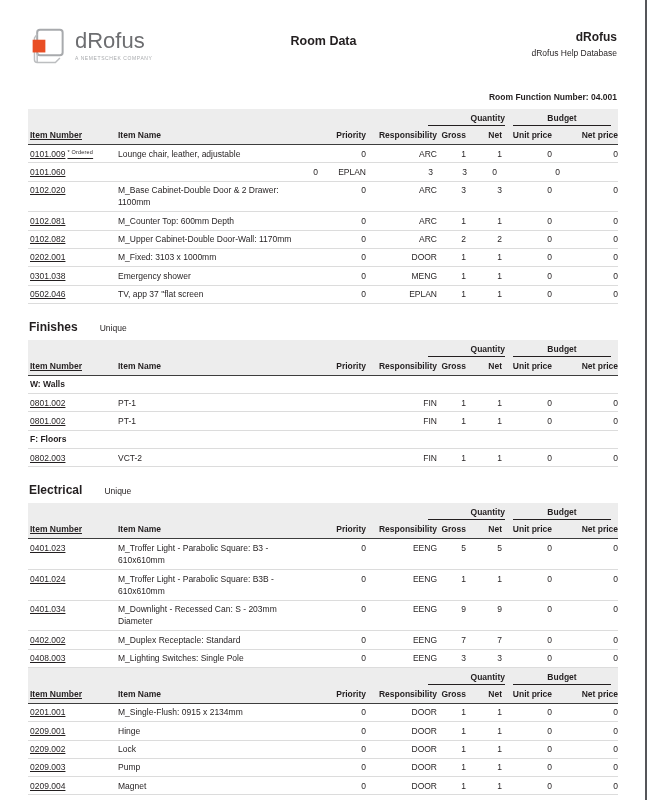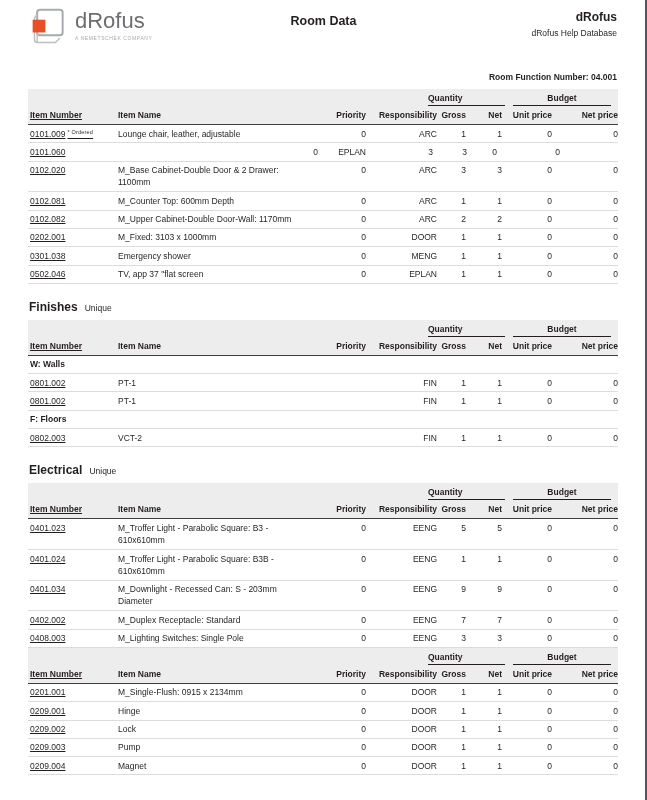--- a/index.html
+++ b/index.html
@@ -4,43 +4,43 @@
 <style>
   html,body{margin:0;padding:0;}
   body{
     width:647px;height:800px;background:#ffffff;color:#231f20;
     font-family:"Liberation Sans",sans-serif;position:relative;overflow:hidden;
     -webkit-font-smoothing:antialiased;
   }
   .page-border-right{position:absolute;top:0;right:0;width:2px;height:800px;background:#55565a;}
 
   
-  .header{position:relative;height:56px;}
+  .header{position:relative;height:56px;margin-top:20px;}
   .logo{position:absolute;left:29px;top:7px;display:flex;align-items:flex-start;}
   .logo-mark{width:40px;height:40px;}
   .logo-text{margin-left:6px;margin-top:2px;}
   .logo-brand{font-size:22px;color:#6d6e71;letter-spacing:0px;line-height:24px;font-weight:400;}
   .logo-tagline{font-size:5px;color:#a8aaad;letter-spacing:.6px;margin-top:2px;}
   .report-title{position:absolute;left:0;right:0;top:14px;text-align:center;font-size:12.5px;font-weight:bold;}
   .header-right{position:absolute;right:30px;top:10px;text-align:right;}
   .project-name{font-size:12px;font-weight:bold;}
   .db-name{font-size:8.5px;margin-top:4px;}
 
   .room-fn{margin:16px 30px 7px 0;text-align:right;font-size:8.5px;font-weight:bold;}
 
   
   .section-h{margin:13px 28px 5px 29px;}
   .section-h .t{font-size:12px;font-weight:bold;}
-  .section-h .sub{font-size:8.5px;margin-left:7px;color:#231f20;}
+  .section-h .sub{font-size:8.5px;margin-left:22px;color:#231f20;}
 
   .rtable{margin:0 29px 0 28px;width:590px;font-size:8.5px;}
   .thead{background:#ededed;border-bottom:1px solid #3d3d3d;padding-top:4px;}
   .group-row{display:flex;font-weight:bold;font-size:8.5px;}
   .g-spacer{width:400px;}
-  .g-quantity{width:77px;text-align:left;border-bottom:1.5px solid #231f20;padding-bottom:2px;}
+  .g-quantity{width:77px;text-align:right;border-bottom:1.5px solid #231f20;padding-bottom:2px;}
   .g-budget{width:98px;margin-left:8px;text-align:center;border-bottom:1.5px solid #231f20;padding-bottom:2px;}
 
   .cols{display:grid;grid-template-columns:90px 200px 48px 71px 33px 35px 55px 58px;}
   .label-row{font-weight:bold;padding:4px 0 4px;}
   .c-num{padding-left:2px;text-decoration:underline;}
   .c-name{padding-right:6px;}
   .c-pri,.c-resp,.c-netp{text-align:right;}
   .c-gross{text-align:right;padding-right:4px;}
   .c-net{text-align:right;padding-right:3px;}
   .c-unit{text-align:right;padding-right:8px;}

